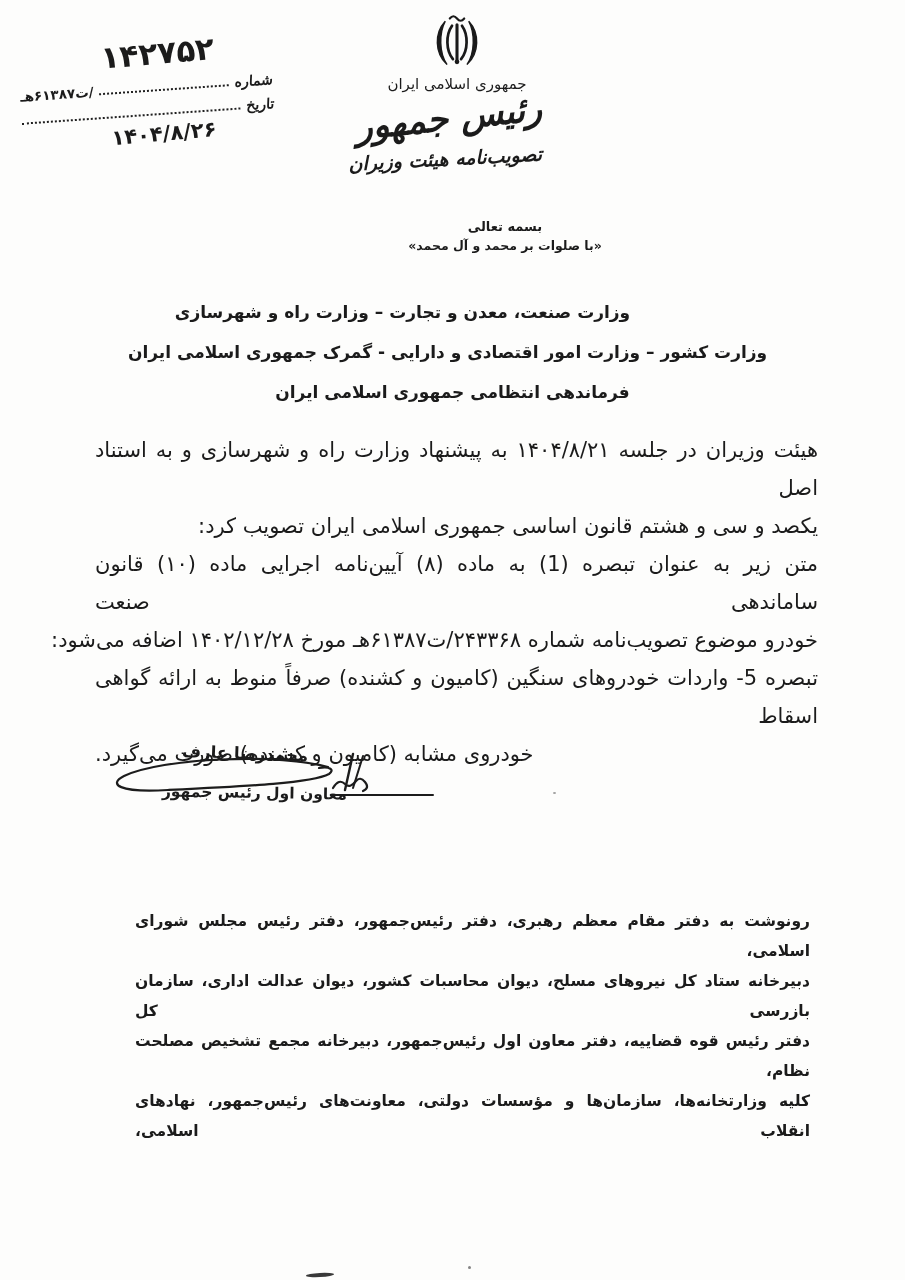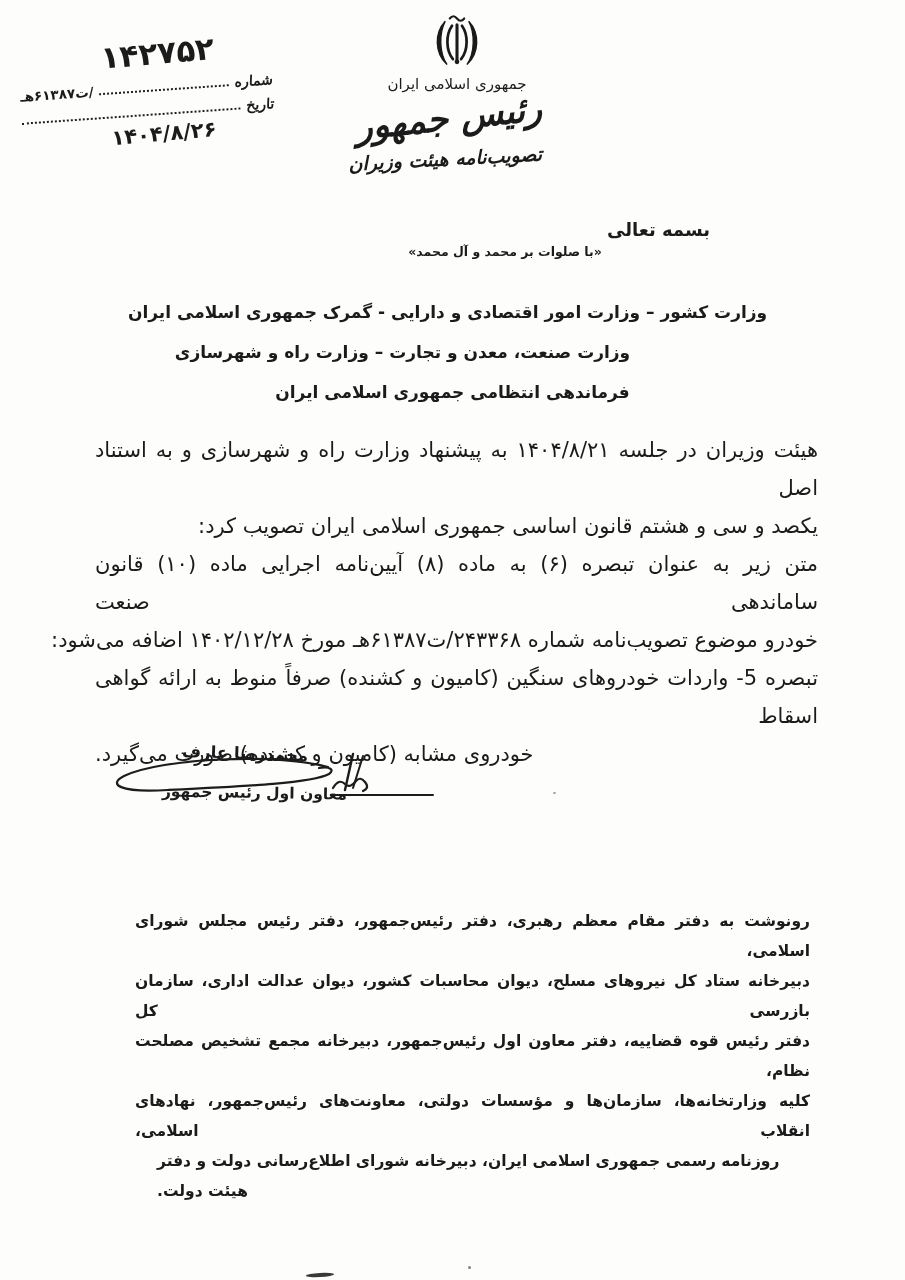--- a/index.html
+++ b/index.html
@@ -50,21 +50,21 @@
     transform:rotate(-6deg);
   }
   .doctype-callig{
     font-size:19px;font-weight:bold;font-style:italic;
     margin-top:10px;white-space:nowrap;
     transform:rotate(-3deg);
   }
 
   
   .bismillah-wrap{left:300px;top:219px;width:410px;text-align:center;}
-  .bismillah{font-size:18px;font-weight:bold;text-align:right;}
+  .bismillah{font-size:13px;font-weight:bold;}
   .salawat{font-size:12.5px;font-weight:bold;margin-top:4px;}
 
   
   .addressees{left:95px;top:292px;width:715px;}
   .addr-line{
     text-align:center;font-weight:bold;font-size:17px;line-height:40px;
     white-space:nowrap;
   }
   .addr-0{transform:translateX(-50px);}
   .addr-1{transform:translateX(-5px);}
@@ -139,29 +139,29 @@
   <div class="president-callig">رئیس جمهور</div>
   <div class="doctype-callig">تصویب‌نامه هیئت وزیران</div>
 </div>
 
 <div class="abs bismillah-wrap">
   <div class="bismillah">بسمه تعالی</div>
   <div class="salawat">«با صلوات بر محمد و آل محمد»</div>
 </div>
 
 <div class="abs addressees">
+  <div class="addr-line addr-0">وزارت صنعت، معدن و تجارت – وزارت راه و شهرسازی</div>
   <div class="addr-line addr-1">وزارت کشور – وزارت امور اقتصادی و دارایی - گمرک جمهوری اسلامی ایران</div>
-  <div class="addr-line addr-0">وزارت صنعت، معدن و تجارت – وزارت راه و شهرسازی</div>
   <div class="addr-line addr-2">فرماندهی انتظامی جمهوری اسلامی ایران</div>
 </div>
 
 <div class="abs body-text">
   <div class="b-line l-j">هیئت وزیران در جلسه ۱۴۰۴/۸/۲۱ به پیشنهاد وزارت راه و شهرسازی و به استناد اصل</div>
   <div class="b-line last-p1">یکصد و سی و هشتم قانون اساسی جمهوری اسلامی ایران تصویب کرد:</div>
-  <div class="b-line l-j">متن زیر به عنوان تبصره (۶) به ماده (۸) آیین‌نامه اجرایی ماده (۱۰) قانون ساماندهی صنعت</div>
+  <div class="b-line l-j">متن زیر به عنوان تبصره (1) به ماده (۸) آیین‌نامه اجرایی ماده (۱۰) قانون ساماندهی صنعت</div>
   <div class="b-line last-p2">خودرو موضوع تصویب‌نامه شماره ۲۴۳۳۶۸/ت۶۱۳۸۷هـ مورخ ۱۴۰۲/۱۲/۲۸ اضافه می‌شود:</div>
   <div class="b-line l-j">تبصره 5- واردات خودروهای سنگین (کامیون و کشنده) صرفاً منوط به ارائه گواهی اسقاط</div>
   <div class="b-line last-p3">خودروی مشابه (کامیون و کشنده) صورت می‌گیرد.</div>
 </div>
 
 <div class="abs sig">
   <div class="sig-name">محمدرضا عارف</div>
   <div class="sig-title">معاون اول رئیس جمهور</div>
   <svg class="sig-svg" width="480" height="95" viewBox="0 0 480 95">
     <g stroke="#1c1c1c" fill="none" stroke-linecap="round">
@@ -172,18 +172,17 @@
       <path d="M231 57 L 333 57" stroke-width="2"></path>
     </g>
   </svg>
 </div>
 
 <div class="abs ronevesht">
   <div class="r-line l-j">رونوشت به دفتر مقام معظم رهبری، دفتر رئیس‌جمهور، دفتر رئیس مجلس شورای اسلامی،</div>
   <div class="r-line l-j">دبیرخانه ستاد کل نیروهای مسلح، دیوان محاسبات کشور، دیوان عدالت اداری، سازمان بازرسی کل</div>
   <div class="r-line l-j">دفتر رئیس قوه قضاییه، دفتر معاون اول رئیس‌جمهور، دبیرخانه مجمع تشخیص مصلحت نظام،</div>
   <div class="r-line l-j">کلیه وزارتخانه‌ها، سازمان‌ها و مؤسسات دولتی، معاونت‌های رئیس‌جمهور، نهادهای انقلاب اسلامی،</div>
-  <div class="r-line last-r">روزنامه رسمی جمهوری اسلامی ایران، دبیرخانه شورای اطلاع‌رسانی دولت و دفتر هیئت دولت.</div>
 </div>
 
 <div class="abs smudge"></div>
 <div class="abs speck1"></div>
 <div class="abs speck2"></div>
 
 </body></html>

